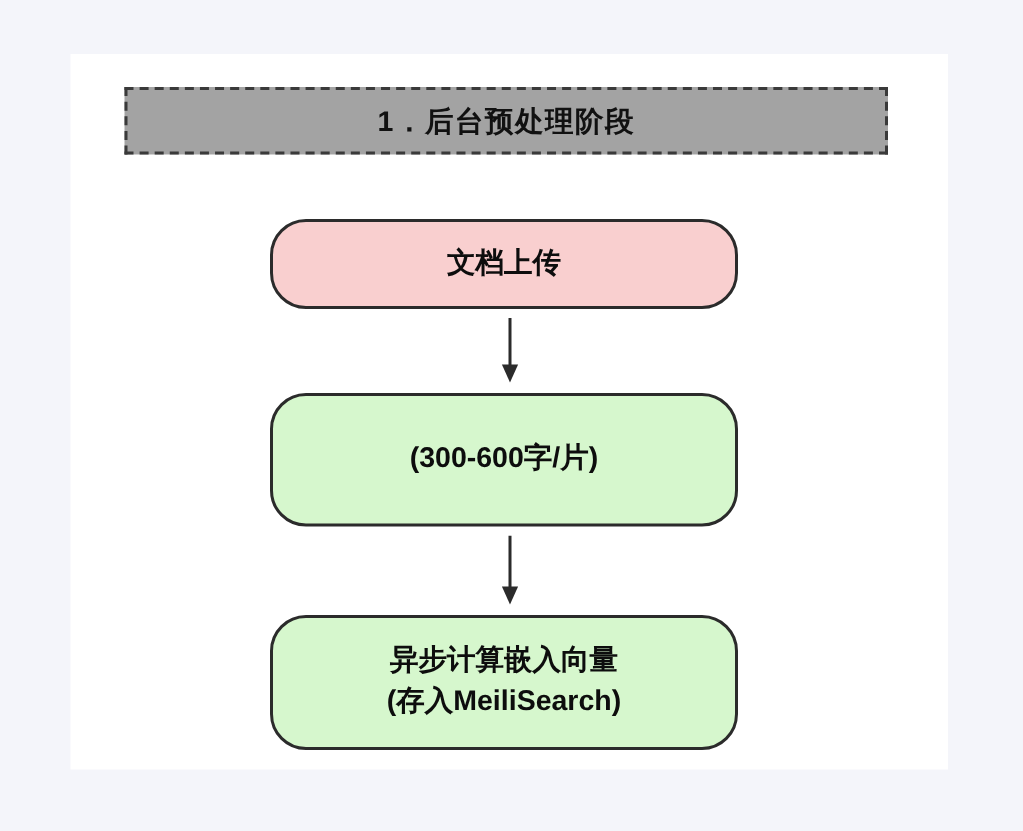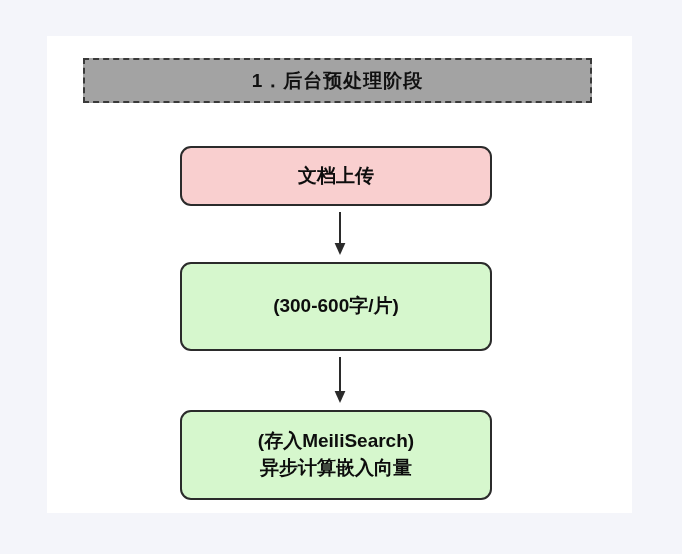--- a/index.html
+++ b/index.html
@@ -38,21 +38,21 @@
     font-size: 19px;
     font-weight: bold;
     color: #111111;
     letter-spacing: 1px;
     white-space: pre;
   }
   .node {
     position: absolute;
     box-sizing: border-box;
     border: 2.5px solid #2b2b2b;
-    border-radius: 11px;
+    border-radius: 24px;
     display: flex;
     flex-direction: column;
     align-items: center;
     justify-content: center;
     text-align: center;
   }
   .node-line {
     font-size: 19px;
     font-weight: bold;
     color: #0d0d0d;
@@ -124,18 +124,18 @@
     </div>
 
     <div class="arrow" id="arrow-chunking-to-embedding">
       <svg width="16" height="47" viewBox="0 0 16 47">
         <line x1="8" y1="0" x2="8" y2="37" stroke="#2b2b2b" stroke-width="2"></line>
         <polygon points="8,46 2.6,34 13.4,34" fill="#2b2b2b"></polygon>
       </svg>
     </div>
 
     <div class="node" id="node-embedding">
+      <span class="node-line">异步计算嵌入向量</span>
       <span class="node-line">(存入MeiliSearch)</span>
-      <span class="node-line">异步计算嵌入向量</span>
     </div>
 
   </div>
 </div>
 
 </body></html>

